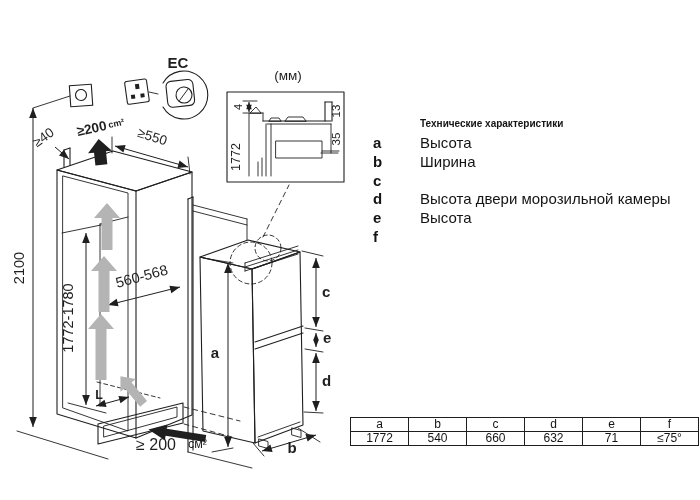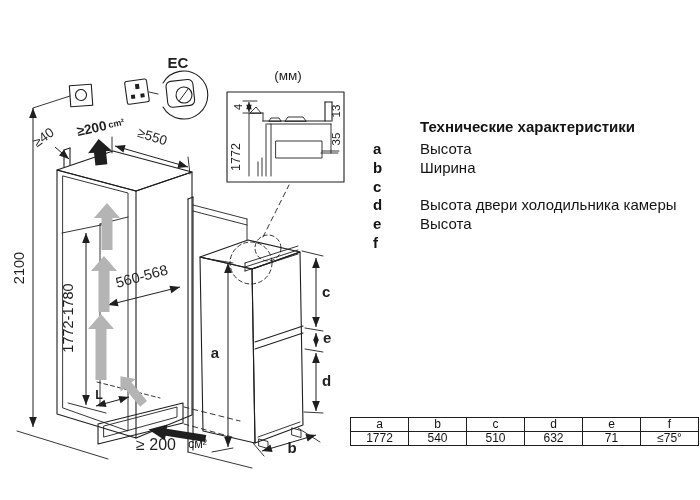--- a/index.html
+++ b/index.html
@@ -15,21 +15,21 @@
   .dimS{stroke:#1f1f1f;stroke-width:1;fill:none;
        marker-start:url(#arrS);marker-end:url(#arrS);}
   .arrTo{stroke:#1f1f1f;stroke-width:1;fill:none;marker-end:url(#arrA);}
   .lbl{font-family:"Liberation Sans",sans-serif;fill:#1f1f1f;}
   .bold{font-weight:bold;}
   .grayArrow{fill:#b4b4b4;}
   .solid{fill:#1f1f1f;stroke:none;}
   .whiteface{fill:#ffffff;stroke:#1f1f1f;stroke-width:1.1;stroke-linejoin:round;}
 
   .specs{position:absolute;left:373px;top:118px;width:315px;color:#141414;}
-  .specs .title{font-size:15px;font-weight:bold;margin:0 0 5px 47px;white-space:nowrap;}
+  .specs .title{font-size:10px;font-weight:bold;margin:0 0 5px 47px;white-space:nowrap;}
   .spec-row{display:flex;line-height:18.8px;font-size:15px;white-space:nowrap;}
   .spec-letter{width:47px;font-weight:bold;flex:0 0 47px;}
 
   .dims-table{position:absolute;left:350px;top:417px;border-collapse:collapse;
               color:#141414;}
   .dims-table td{border:1.5px solid #1f1f1f;width:55px;height:12px;text-align:center;
               font-size:12px;padding:0 1px;line-height:13px;}
 </style>
 </head>
 <body>
@@ -228,21 +228,21 @@
   </div>
   <div class="spec-row">
     <span class="spec-letter">b</span>
     <span>Ширина</span>
   </div>
   <div class="spec-row">
     <span class="spec-letter">c</span>
   </div>
   <div class="spec-row">
     <span class="spec-letter">d</span>
-    <span>Высота двери холодильника камеры</span>
+    <span>Высота двери морозильной камеры</span>
   </div>
   <div class="spec-row">
     <span class="spec-letter">e</span>
     <span>Высота</span>
   </div>
   <div class="spec-row">
     <span class="spec-letter">f</span>
   </div>
 </div>
 
@@ -252,19 +252,19 @@
       <td>a</td>
       <td>b</td>
       <td>c</td>
       <td>d</td>
       <td>e</td>
       <td>f</td>
     </tr>
     <tr>
       <td>1772</td>
       <td>540</td>
-      <td>510</td>
+      <td>660</td>
       <td>632</td>
       <td>71</td>
       <td>≤75°</td>
     </tr>
   </tbody>
 </table>
 
 </body></html>

